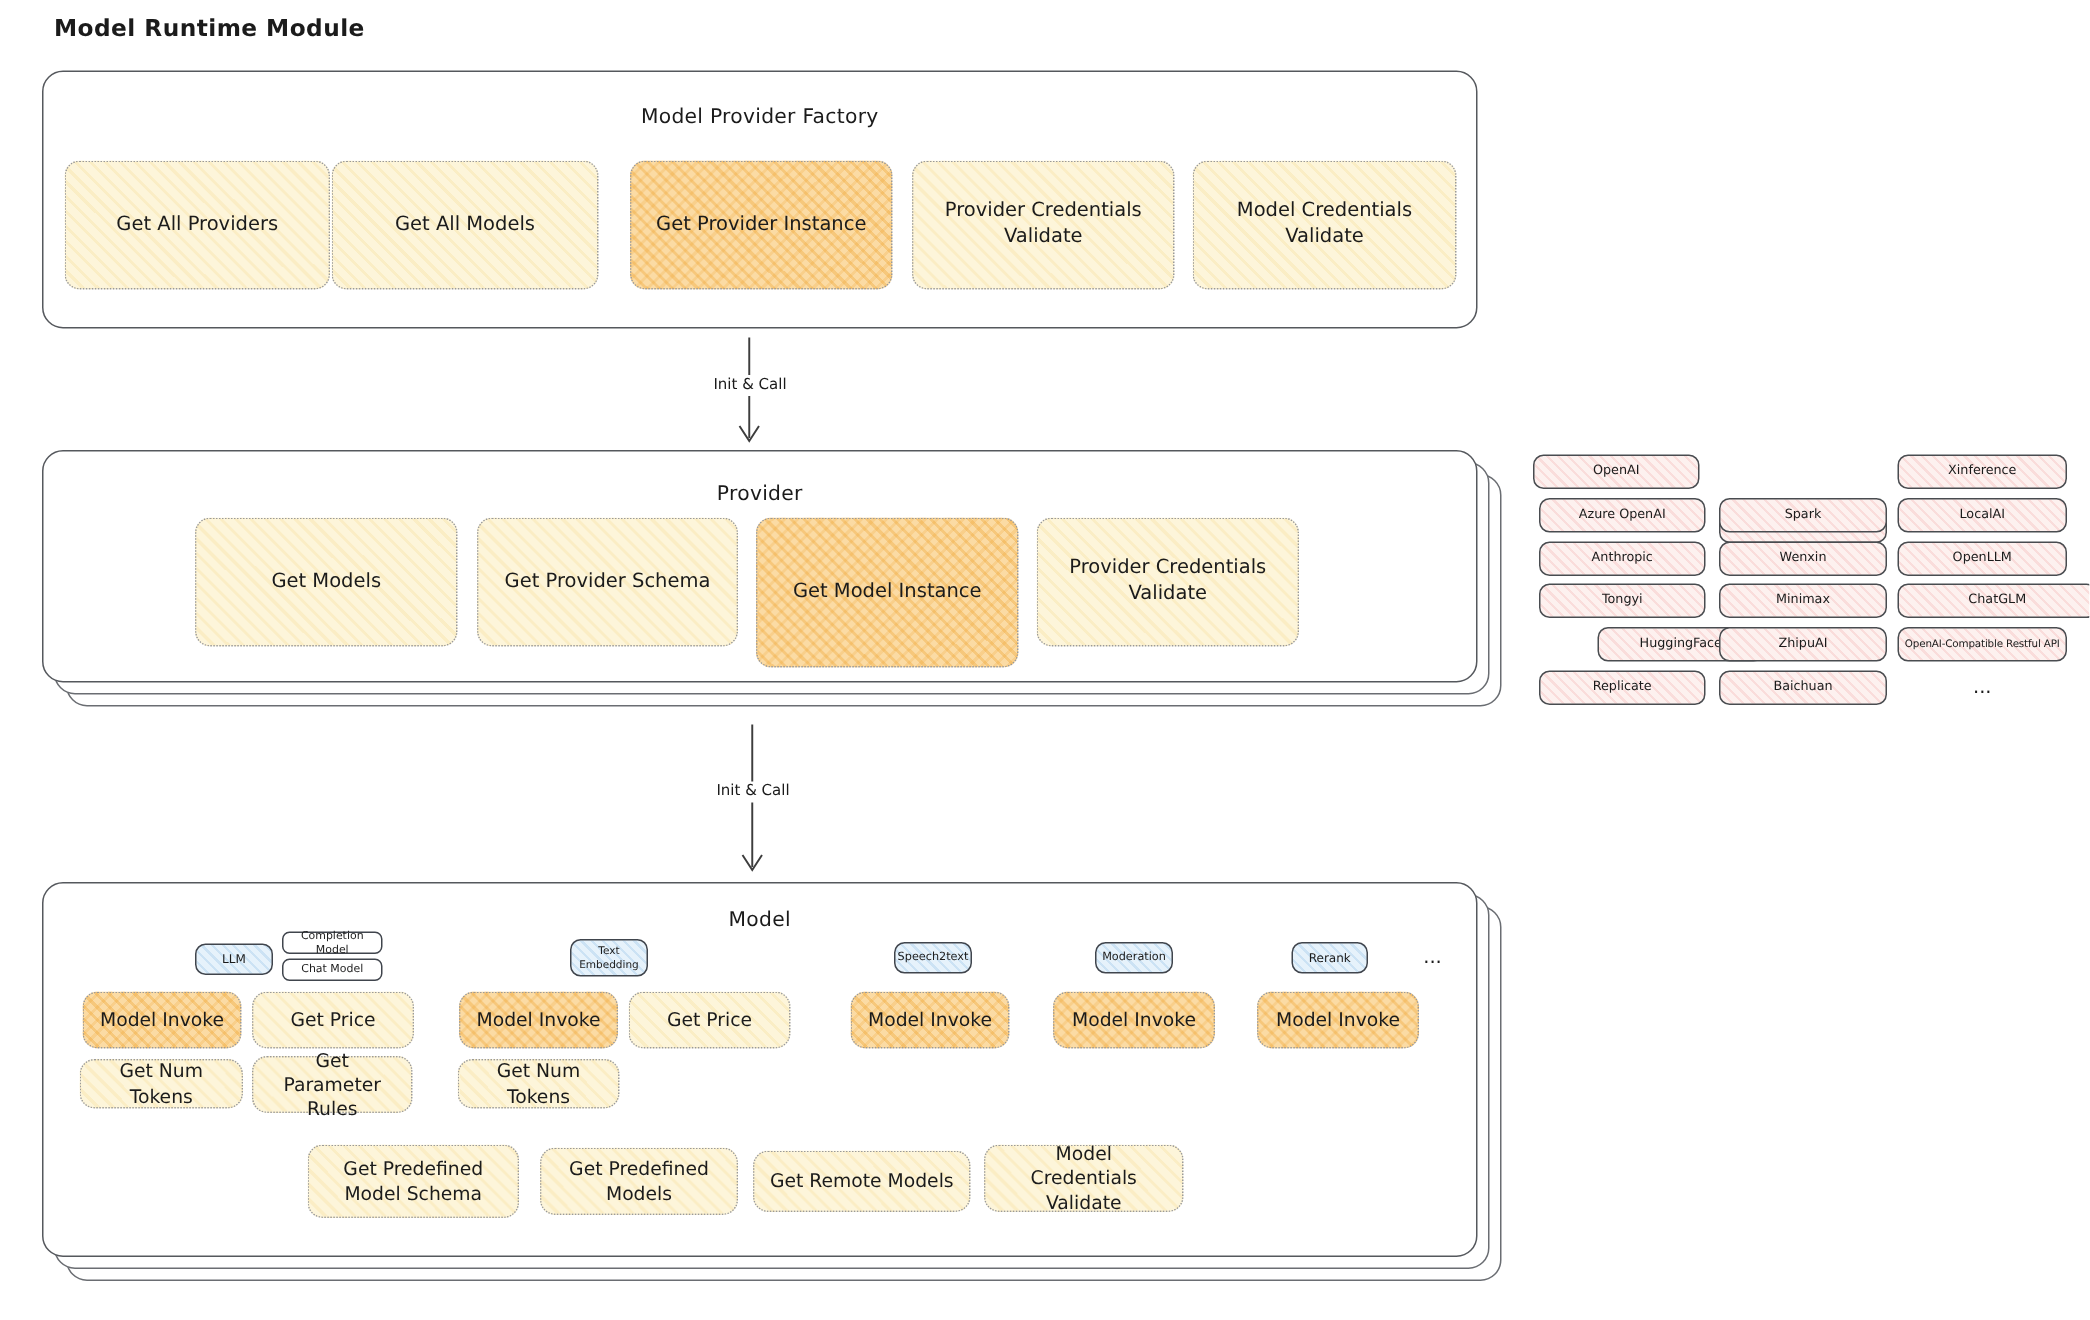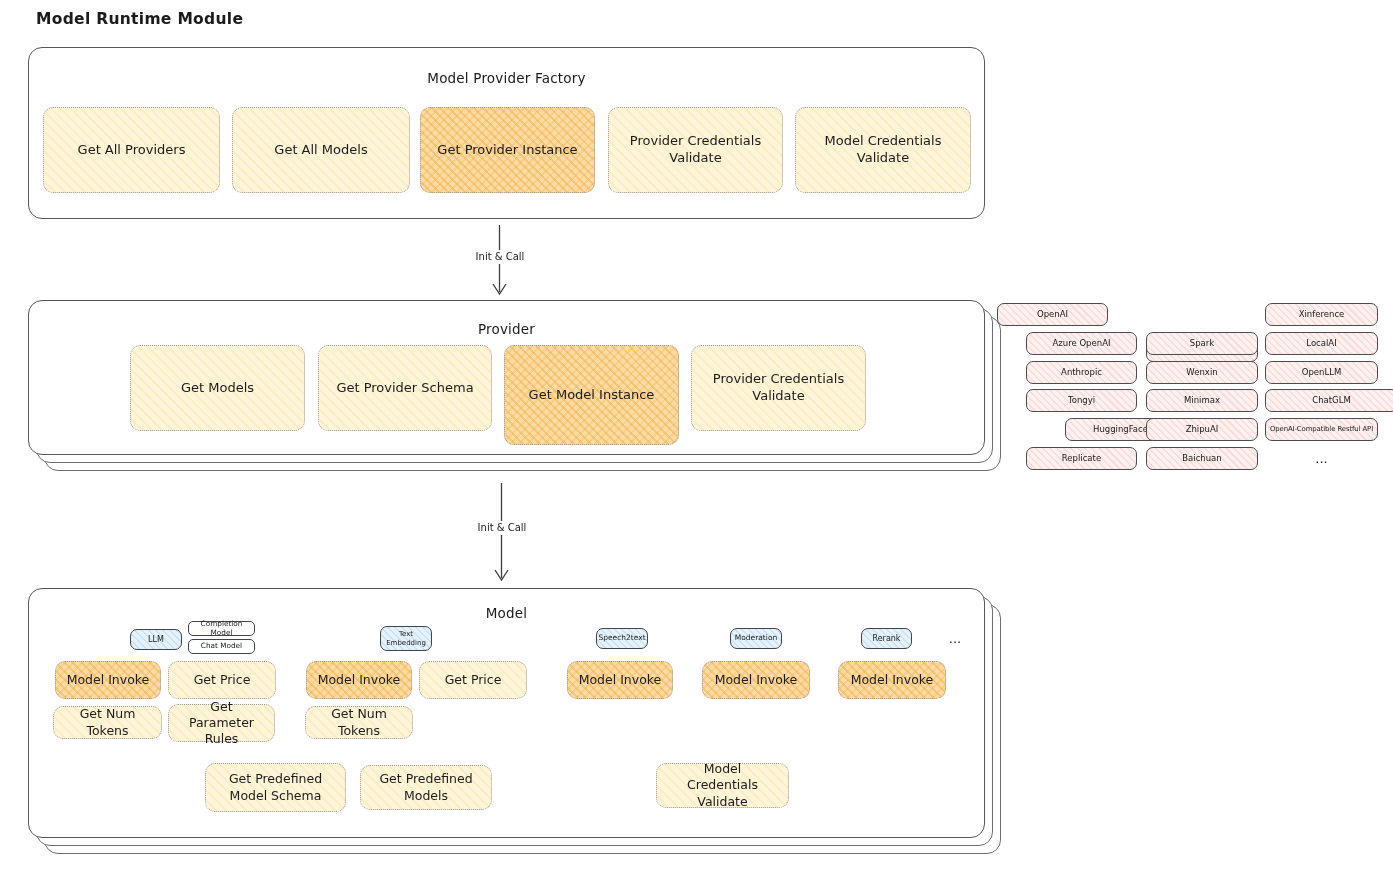--- a/index.html
+++ b/index.html
@@ -60,42 +60,42 @@
 <body>
 
 <div id="canvas">
 
   <div class="abs page-title" style="left:36px;top:10px;text-align:center;">Model Runtime Module</div>
 
   <div class="abs big-box" style="left:28px;top:47px;width:957px;height:172px;">
     <div class="abs box-title" style="left:0;right:0;top:22px;">Model Provider Factory</div>
   </div>
   <div class="abs btn yellow" style="left:43px;top:107px;width:177px;height:86px;">Get All Providers</div>
-  <div class="abs btn yellow" style="left:232px;top:107px;width:178px;height:86px;">Get All Models</div>
+  <div class="abs btn yellow" style="left:221px;top:107px;width:178px;height:86px;">Get All Models</div>
   <div class="abs btn orange" style="left:420px;top:107px;width:175px;height:86px;">Get Provider Instance</div>
   <div class="abs btn yellow" style="left:608px;top:107px;width:175px;height:86px;">Provider Credentials Validate</div>
   <div class="abs btn yellow" style="left:795px;top:107px;width:176px;height:86px;">Model Credentials Validate</div>
 
   <svg class="abs" style="left:488px;top:222px;" width="24" height="76">
     <line x1="11.5" y1="3" x2="11.5" y2="70" stroke="#3d3d3d" stroke-width="1.3"></line>
     <path d="M5 62 L11.5 72 L18 62" fill="none" stroke="#3d3d3d" stroke-width="1.3"></path>
   </svg>
   <div class="abs arrow-label" style="left:473px;top:250px;width:54px;">Init &amp; Call</div>
 
   <div class="abs stack" style="left:44px;top:316px;width:957px;height:155px;"></div>
   <div class="abs stack" style="left:36px;top:308px;width:957px;height:155px;"></div>
   <div class="abs big-box" style="left:28px;top:300px;width:957px;height:155px;">
     <div class="abs box-title" style="left:0;right:0;top:20px;">Provider</div>
   </div>
   <div class="abs btn yellow" style="left:318px;top:345px;width:174px;height:86px;">Get Provider Schema</div>
   <div class="abs btn yellow" style="left:130px;top:345px;width:175px;height:86px;">Get Models</div>
   <div class="abs btn orange" style="left:504px;top:345px;width:175px;height:100px;">Get Model Instance</div>
   <div class="abs btn yellow" style="left:691px;top:345px;width:175px;height:86px;">Provider Credentials Validate</div>
 
-  <div class="abs pill" style="left:997px;top:303px;width:111px;height:23px;">OpenAI</div>
+  <div class="abs pill" style="left:1022px;top:303px;width:111px;height:23px;">OpenAI</div>
   <div class="abs pill" style="left:1146px;top:303px;width:112px;height:23px;margin-top:36px;">Tongyi</div>
   <div class="abs pill" style="left:1265px;top:303px;width:113px;height:23px;">Xinference</div>
   <div class="abs pill" style="left:1026px;top:332px;width:111px;height:23px;">Azure OpenAI</div>
   <div class="abs pill" style="left:1146px;top:332px;width:112px;height:23px;">Spark</div>
   <div class="abs pill" style="left:1265px;top:332px;width:113px;height:23px;">LocalAI</div>
   <div class="abs pill" style="left:1026px;top:361px;width:111px;height:23px;">Anthropic</div>
   <div class="abs pill" style="left:1146px;top:361px;width:112px;height:23px;">Wenxin</div>
   <div class="abs pill" style="left:1265px;top:361px;width:113px;height:23px;">OpenLLM</div>
   <div class="abs pill" style="left:1026px;top:389px;width:111px;height:23px;">Tongyi</div>
   <div class="abs pill" style="left:1146px;top:389px;width:112px;height:23px;">Minimax</div>
@@ -135,15 +135,16 @@
   <div class="abs btn orange" style="left:567px;top:661px;width:106px;height:38px;font-size:12.5px;">Model Invoke</div>
   <div class="abs btn orange" style="left:702px;top:661px;width:108px;height:38px;font-size:12.5px;">Model Invoke</div>
   <div class="abs btn orange" style="left:838px;top:661px;width:108px;height:38px;font-size:12.5px;">Model Invoke</div>
 
   <div class="abs btn yellow" style="left:53px;top:706px;width:109px;height:33px;font-size:12.5px;">Get Num Tokens</div>
   <div class="abs btn yellow" style="left:168px;top:704px;width:107px;height:38px;font-size:12.5px;">Get Parameter Rules</div>
   <div class="abs btn yellow" style="left:305px;top:706px;width:108px;height:33px;font-size:12.5px;">Get Num Tokens</div>
 
   <div class="abs btn yellow" style="left:205px;top:763px;width:141px;height:49px;font-size:12.5px;">Get Predefined Model Schema</div>
   <div class="abs btn yellow" style="left:360px;top:765px;width:132px;height:45px;font-size:12.5px;">Get Predefined Models</div>
+  <div class="abs btn yellow" style="left:502px;top:767px;width:145px;height:41px;font-size:12.5px;">Get Remote Models</div>
   <div class="abs btn yellow" style="left:656px;top:763px;width:133px;height:45px;font-size:12.5px;">Model Credentials Validate</div>
 
 </div>
 
 </body></html>

